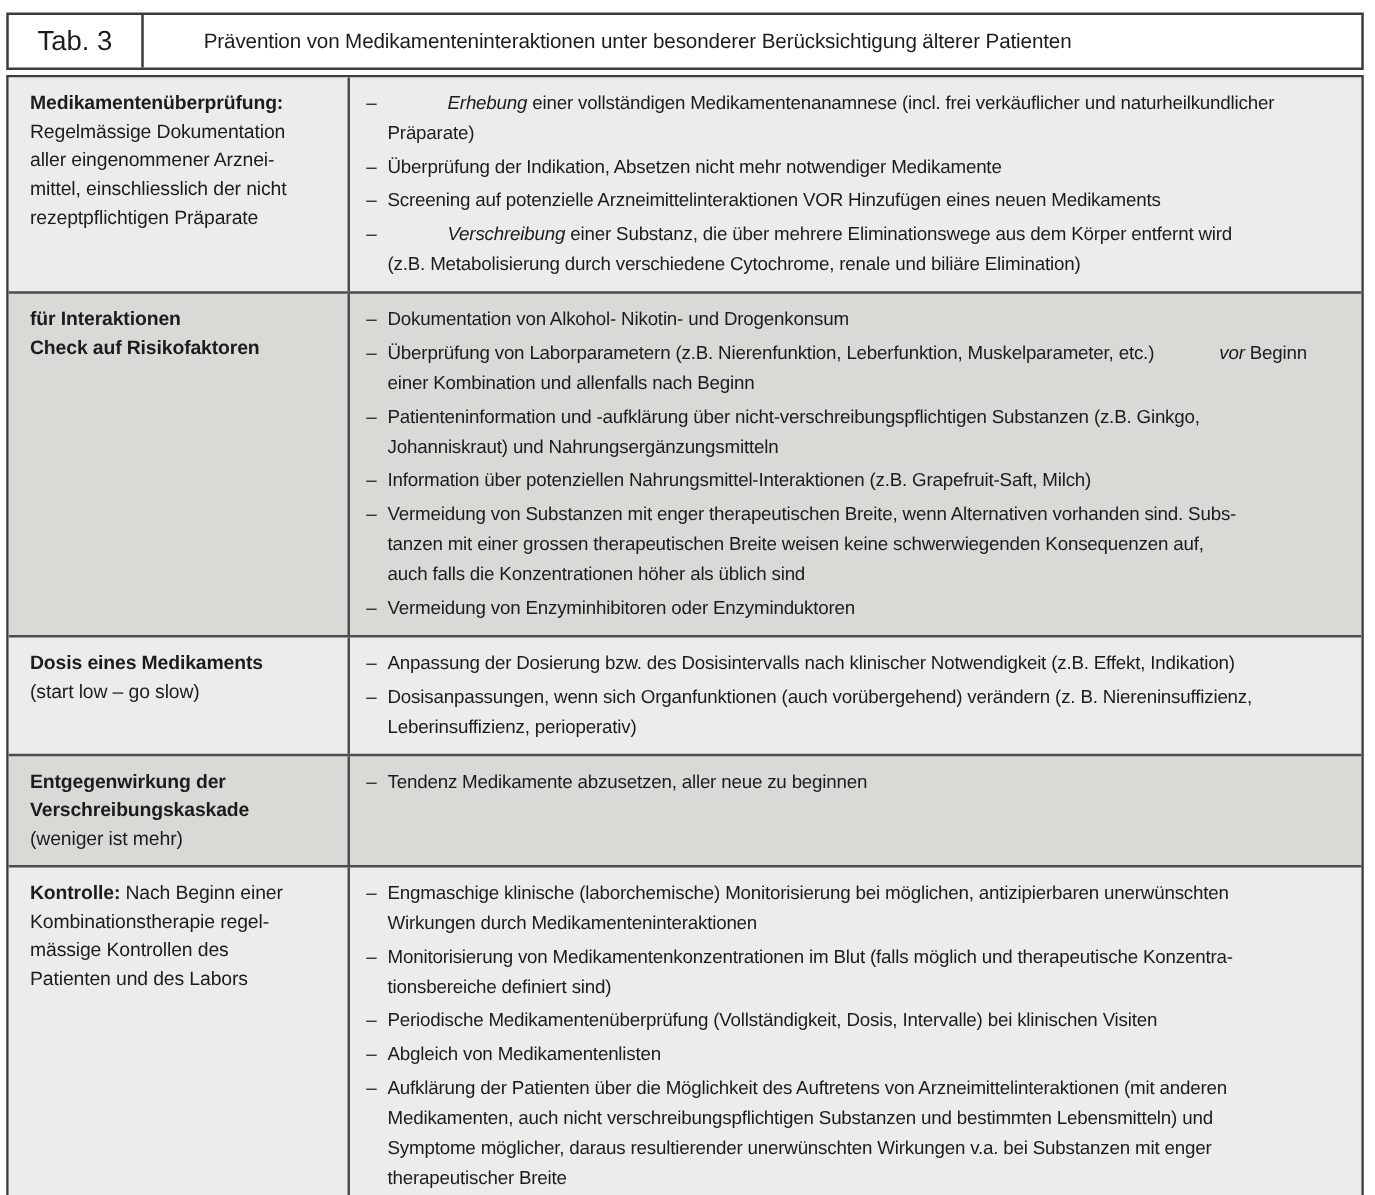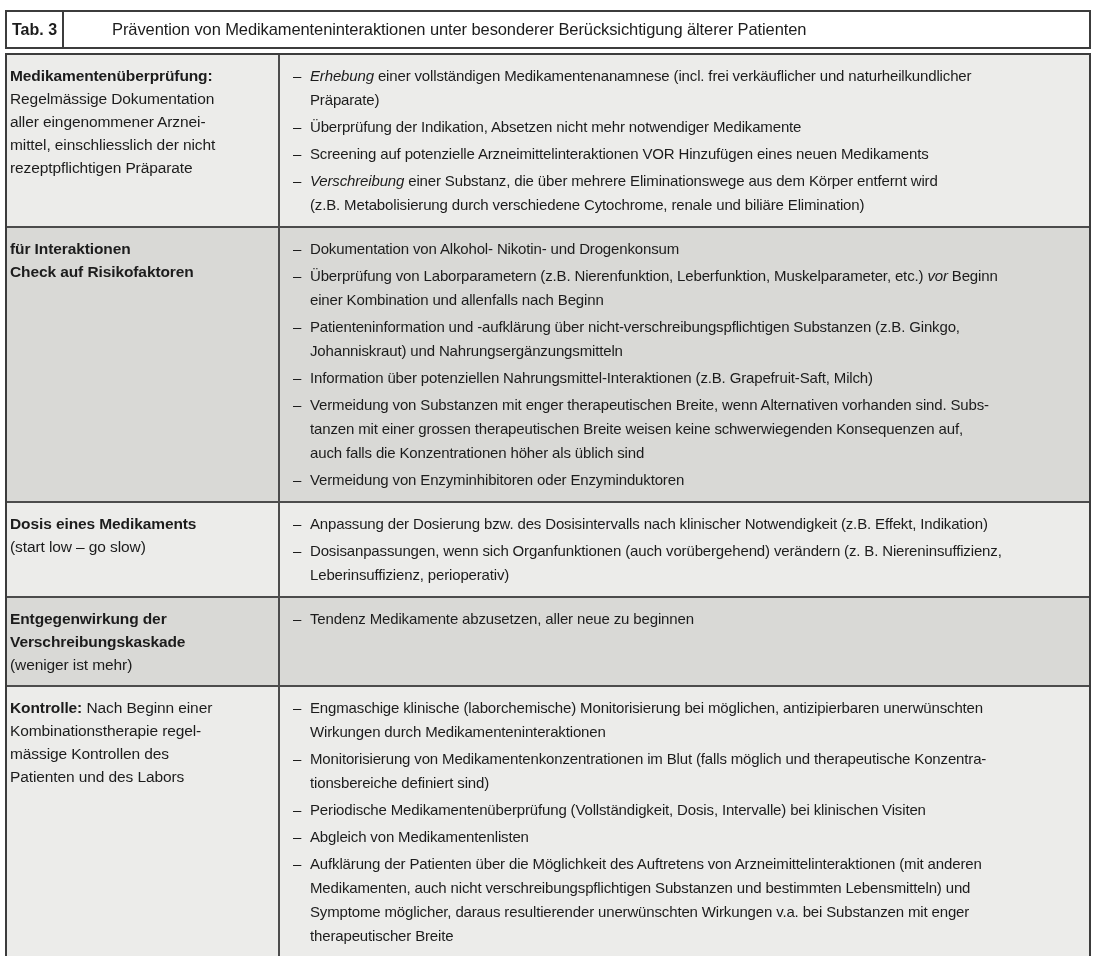--- a/index.html
+++ b/index.html
@@ -11,52 +11,52 @@
   }
   .table-wrap { position:absolute; left:5px; top:10px; width:1086px; }
 
   
   .thead {
     display:flex; align-items:stretch;
     border:2px solid #3c3c3c; background:#ffffff;
     margin-bottom:4px; box-sizing:border-box;
   }
   .tab-cell {
-    padding:8px 5px; font-weight:bold; font-size:16px;
+    padding:8px 23px; font-weight:normal; font-size:22px;
     border-right:2px solid #3c3c3c; white-space:nowrap;
     display:flex; align-items:center;
   }
   .title-cell {
     padding:8px 15px; font-size:16.5px;
     display:flex; align-items:center; letter-spacing:-0.1px;margin-left:33px;
   }
 
   
   .tbody { border:2px solid #3c3c3c; box-sizing:border-box; }
   .row { display:flex; align-items:stretch; }
   .row + .row { border-top:2px solid #4c4c4c; }
   .row.light { background:#ececea; }
   .row.dark  { background:#d9d9d6; }
 
   .cell { box-sizing:border-box; }
   .cell.left {
     flex:0 0 273px; width:273px;
     border-right:2px solid #4c4c4c;
-    padding:9px 10px 9px 3px;
+    padding:9px 10px 9px 17px;
     font-size:15.5px; line-height:23px; letter-spacing:-0.1px;
   }
   .cell.right {
     flex:1 1 auto;
     padding:9px 12px 9px 13px;
     font-size:15px; line-height:24px; letter-spacing:-0.15px;
   }
 
   .lline { min-height:23px; }
   .b { font-weight:bold; }
-  .i { font-style:italic; }
+  .i { font-style:italic;margin-left:48px; }
 
   .bullet { display:flex; margin:0 0 3px 0; }
   .bullet:last-child { margin-bottom:0; }
   .dash { flex:0 0 17px; }
   .btxt { flex:1 1 auto; white-space:pre-wrap; }
 </style>
 </head>
 <body>
 
 <div class="table-wrap">

